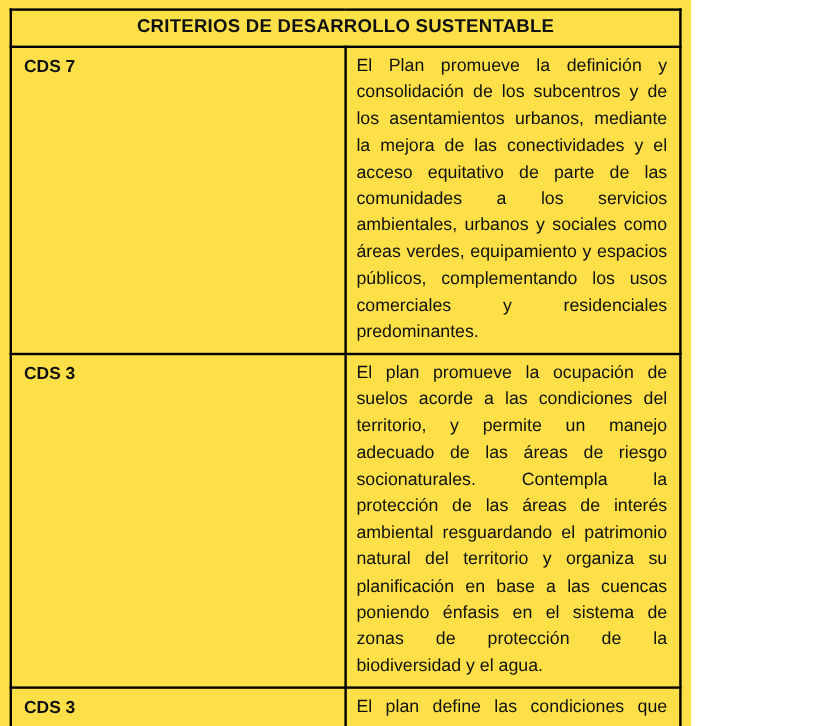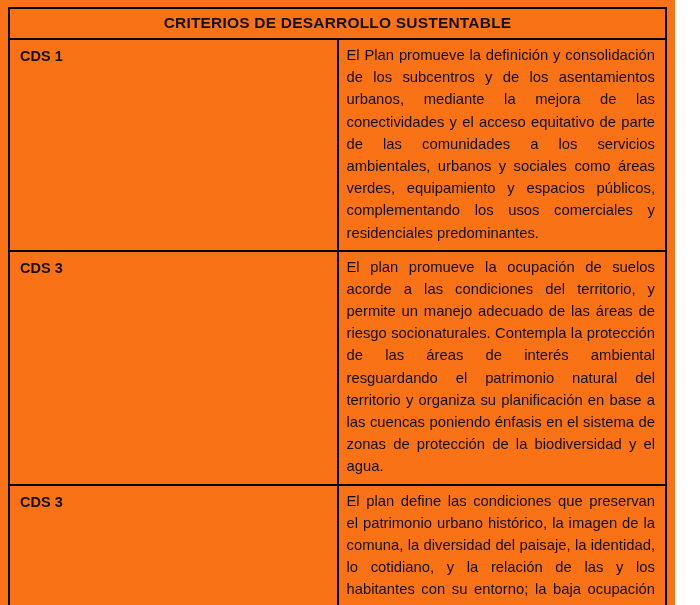--- a/index.html
+++ b/index.html
@@ -2,25 +2,25 @@
 <html><head>
 <meta charset="utf-8">
 <style>
   html, body {
     margin: 0;
     padding: 0;
     background: #ffffff;
     font-family: "Liberation Sans", "DejaVu Sans", sans-serif;
   }
   .page {
-    width: 675px;
+    width: 576px;
     height: 605px;
     box-sizing: border-box;
     padding: 7px 8px;
-    background: #f97316;
+    background: #fde047;
   }
   table.criteria-table {
     width: 100%;
     height: 100%;
     border-collapse: collapse;
     table-layout: fixed;
   }
   table.criteria-table td {
     border: 2px solid #000000;
     vertical-align: top;
@@ -52,21 +52,21 @@
 </head>
 <body>
 
 <div class="page">
   <table class="criteria-table">
     <tbody>
       <tr>
         <td class="header-cell" colspan="2">CRITERIOS DE DESARROLLO SUSTENTABLE</td>
       </tr>
       <tr>
-        <td class="label-cell">CDS 1</td>
+        <td class="label-cell">CDS 7</td>
         <td class="text-cell">El Plan promueve la definición y consolidación de los subcentros y de los asentamientos urbanos, mediante la mejora de las conectividades y el acceso equitativo de parte de las comunidades a los servicios ambientales, urbanos y sociales como áreas verdes, equipamiento y espacios públicos, complementando los usos comerciales y residenciales predominantes.</td>
       </tr>
       <tr>
         <td class="label-cell">CDS 3</td>
         <td class="text-cell">El plan promueve la ocupación de suelos acorde a las condiciones del territorio, y permite un manejo adecuado de las áreas de riesgo socionaturales. Contempla la protección de las áreas de interés ambiental resguardando el patrimonio natural del territorio y organiza su planificación en base a las cuencas poniendo énfasis en el sistema de zonas de protección de la biodiversidad y el agua.</td>
       </tr>
       <tr>
         <td class="label-cell">CDS 3</td>
         <td class="text-cell">El plan define las condiciones que preservan el patrimonio urbano histórico, la imagen de la comuna, la diversidad del paisaje, la identidad, lo cotidiano, y la relación de las y los habitantes con su entorno; la baja ocupación del suelo en zonas residenciales y el establecimientos de zonas de amortiguación para actividades productivas y/o industriales, reconociendo las condiciones morfológicas de las localidades de Placilla, Laguna Verde y el Anfiteatro.</td>
       </tr>

